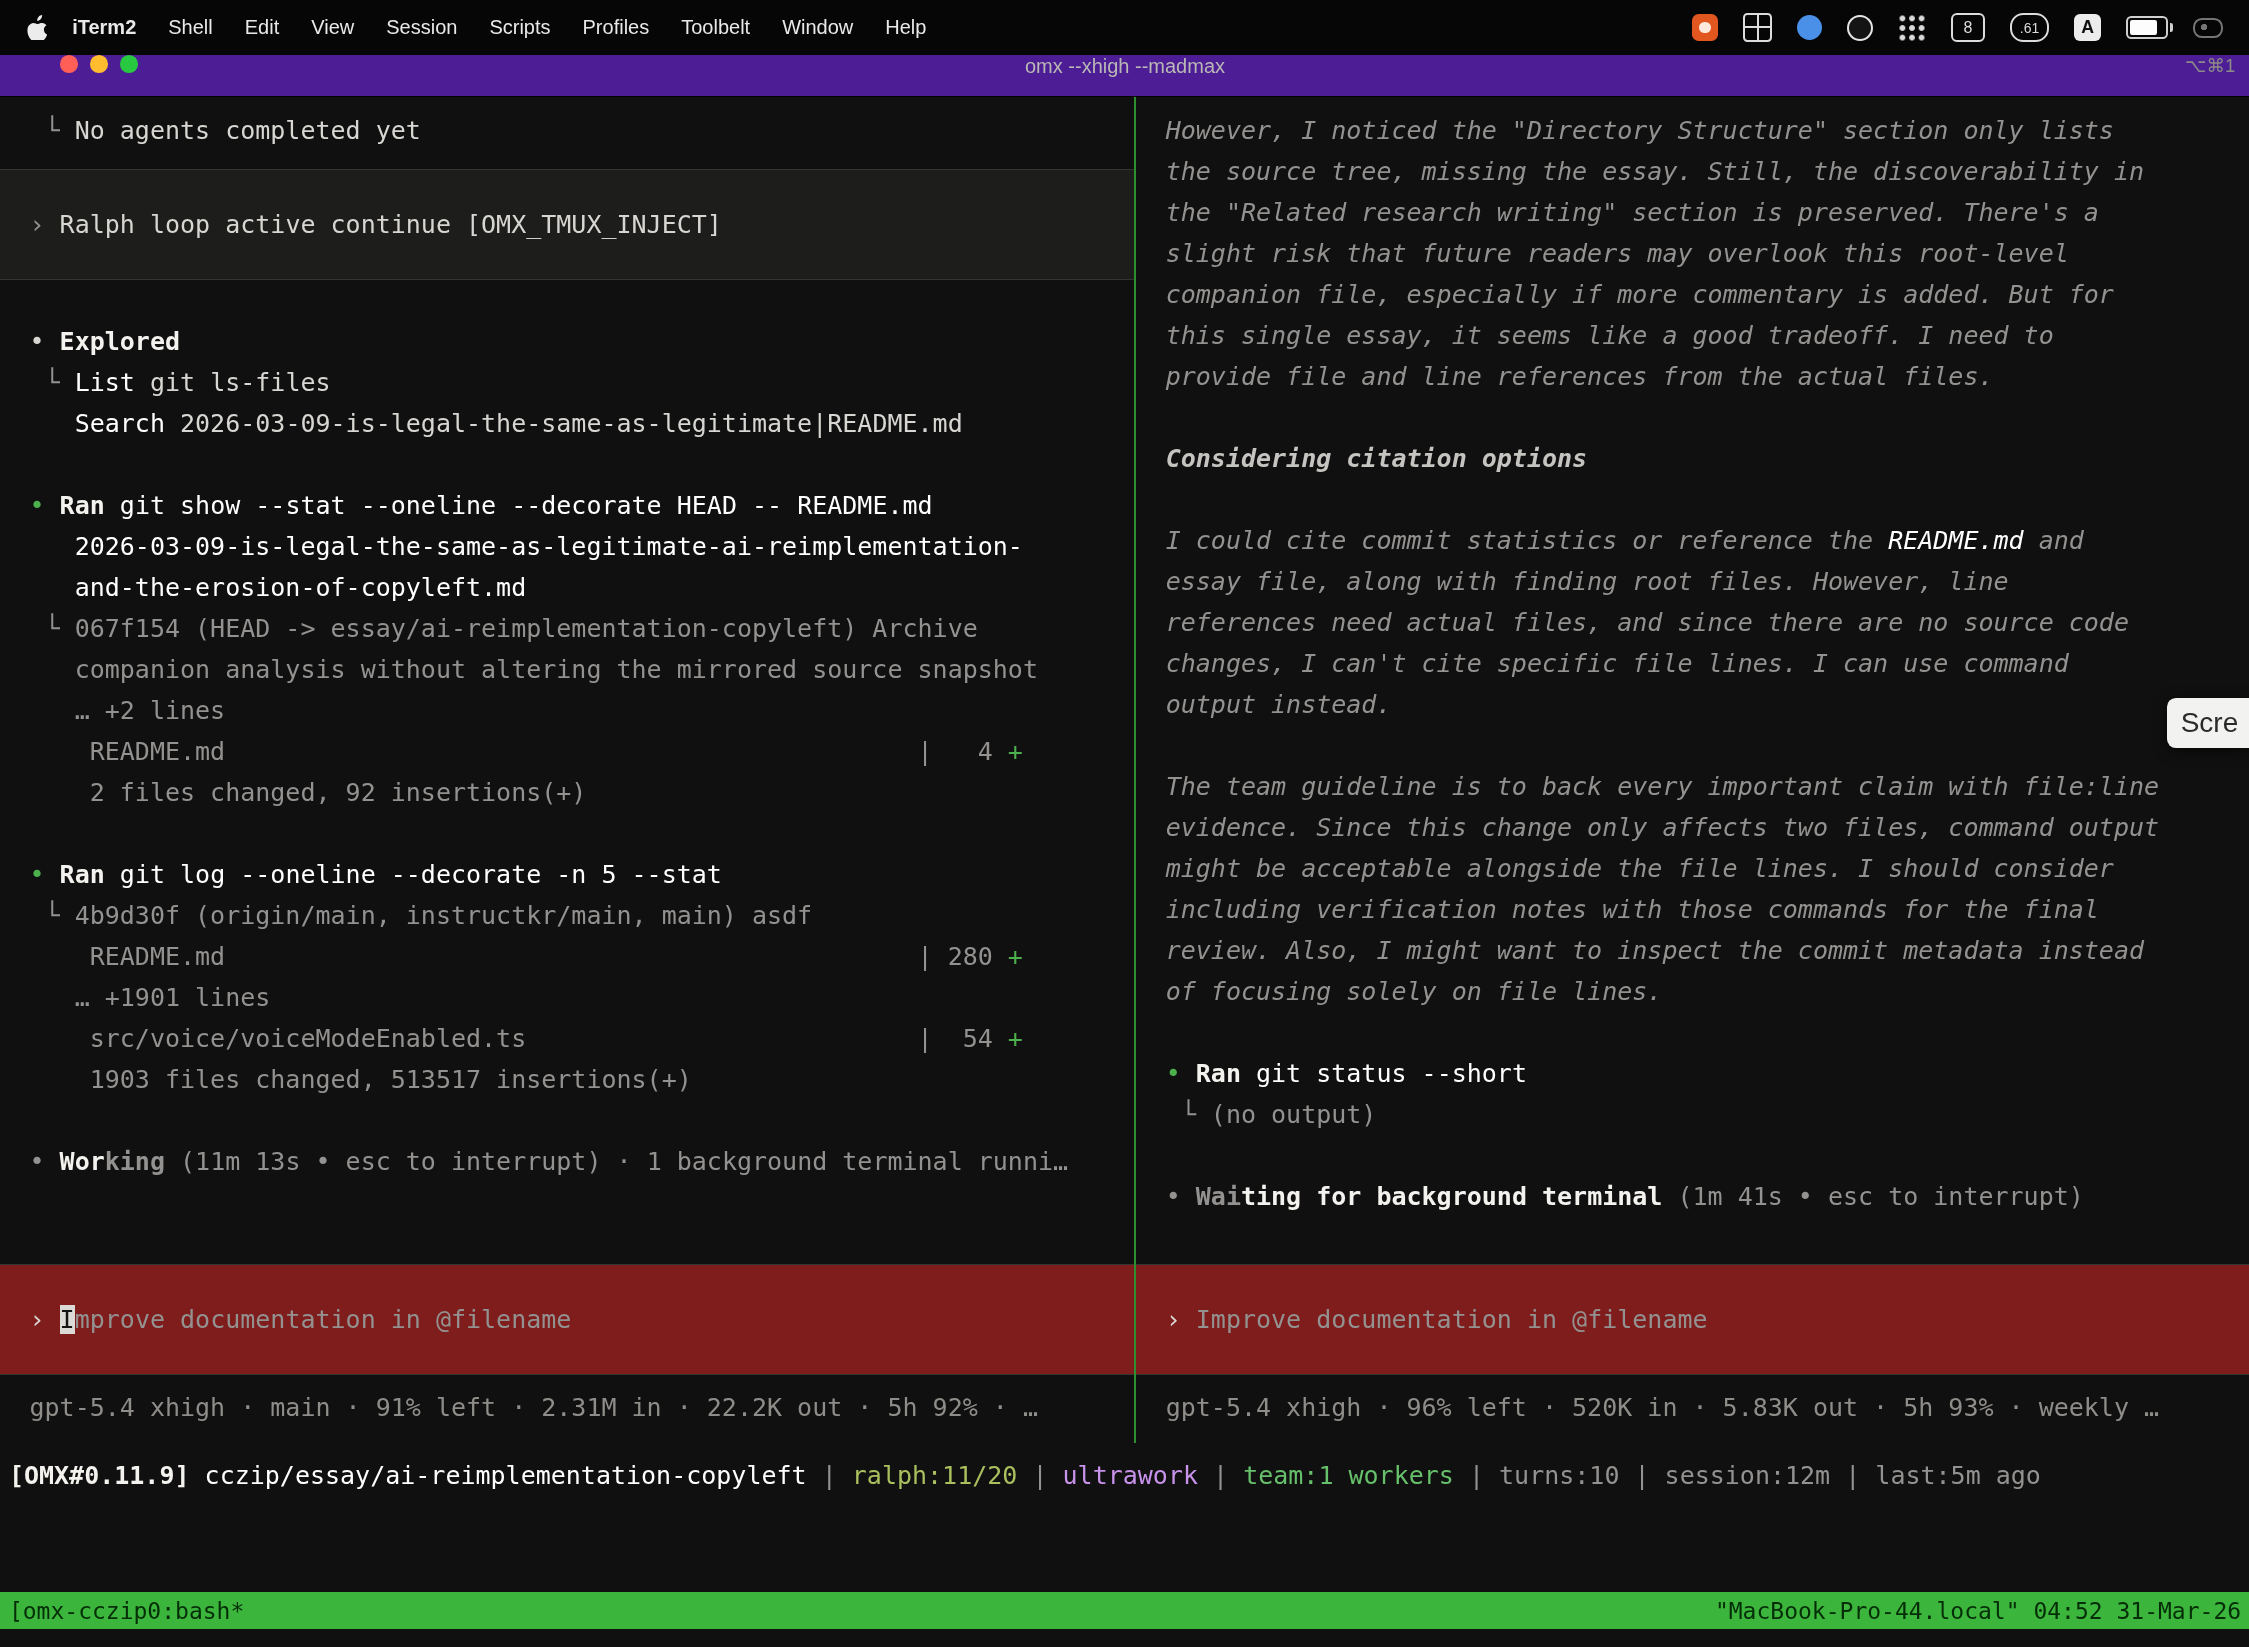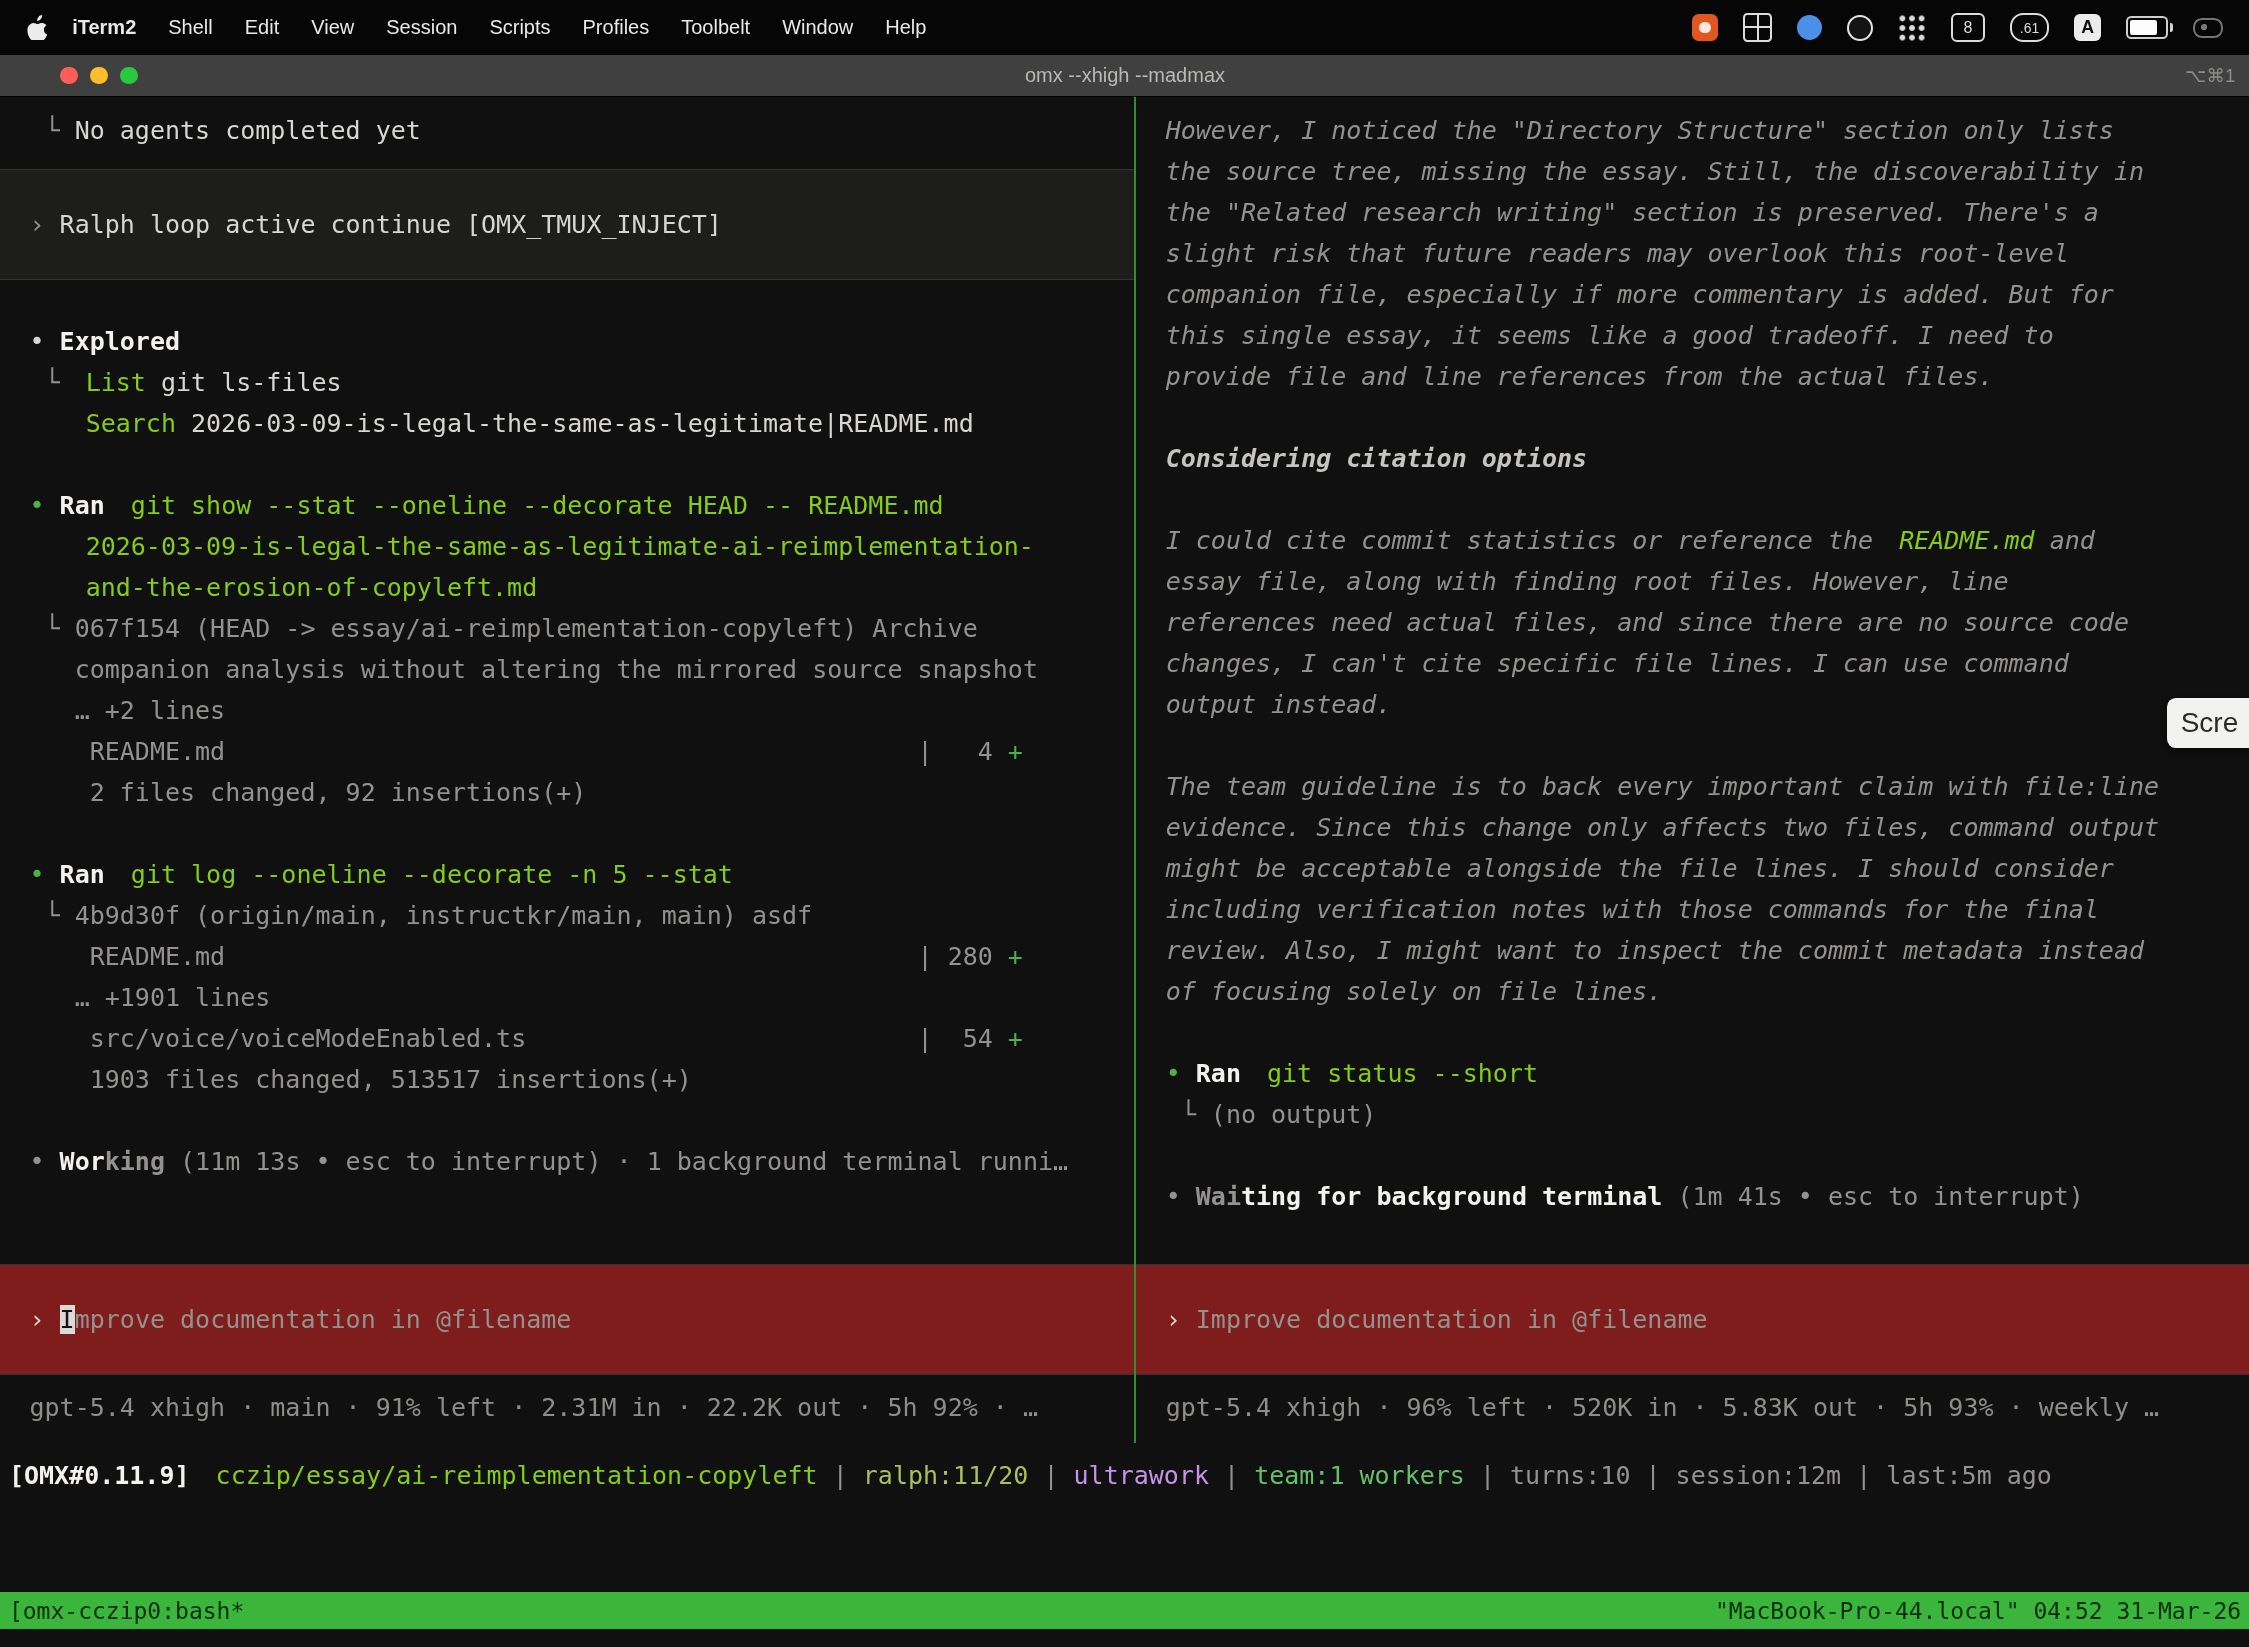--- a/index.html
+++ b/index.html
@@ -36,22 +36,22 @@
     font-size:14px;display:flex;align-items:center;justify-content:center;padding:0 5.2px;}
   .ic-keycap{width:26.6px;height:26.6px;background:#ececec;border-radius:5.9px;color:#111;
     font-weight:700;font-size:17.7px;display:flex;align-items:center;justify-content:center;}
   .ic-battery{width:38px;height:19px;border:2.2px solid #cfcfcf;border-radius:5.2px;position:relative;}
   .ic-battery::before{content:"";position:absolute;left:2.2px;top:2.2px;bottom:2.2px;width:72%;background:#fdfdfd;border-radius:2.2px;}
   .ic-battery::after{content:"";position:absolute;right:-7.4px;top:5.2px;width:3.7px;height:8.9px;background:#cfcfcf;border-radius:0 2.2px 2.2px 0;}
   .ic-cc{width:26.6px;height:16px;border:2.2px solid #9a9a9a;border-radius:8.9px;opacity:.75;
     background:radial-gradient(#9a9a9a 3px,transparent 3.3px) 4.4px center/10.3px 10.3px no-repeat;}
   
   .title-bar{
-    height:41px;background:#404040;border-bottom:0.7px solid #000;
-    display:flex;align-items:center;position:relative;
+    height:41px;background:#4c1d95;border-bottom:0.7px solid #000;
+    display:flex;align-items:flex-start;position:relative;
     font-family:"Liberation Sans",sans-serif;
     padding-left:44px;
   }
   .traffic{display:flex;gap:12.5px;padding-left:16px;z-index:2;}
   .light{width:17.7px;height:17.7px;border-radius:50%;}
   .light.red{background:#ff5f57;}
   .light.yellow{background:#febc2e;}
   .light.grn{background:#28c840;}
   .win-title{position:absolute;left:0;right:0;text-align:center;color:#bab8b5;font-size:20px;}
   .win-shortcut{margin-left:auto;padding-right:14.8px;color:#8d8b88;font-size:18.5px;z-index:2;}
@@ -65,21 +65,21 @@
   .divider{width:2.2px;background:#2e8f2e;}
   .pane-content{flex:1;overflow:hidden;padding-top:13.3px;font-size:25px;line-height:41px;color:#d8d6d2;}
   .tline{white-space:pre;overflow:hidden;min-height:41px;padding:0 7.4px 0 29.5px;}
   .tline.box{background:#1d1d1c;border-top:1.5px solid #343432;border-bottom:1.5px solid #343432;
     padding-top:34px;padding-bottom:34px;margin:17.7px 0 0;}
   .pane-input{background:#7f1d1d;border-top:1.5px solid #343432;border-bottom:1.5px solid #343432;
     padding:34px 29.5px;font-size:25px;line-height:41px;white-space:pre;color:#d8d6d2;overflow:hidden;}
   .pane-status{padding:11.8px 29.5px 14.8px;font-size:25px;line-height:41px;color:#8f8d89;white-space:pre;overflow:hidden;}
   
   .b{font-weight:700;color:#f4f2ee;}
-  .blue{color:#84cc16;margin-left:11px;}
+  .blue{color:#ffffff;}
   .green{color:#4cb04c;}
   .yg{color:#aabf5e;}
   .magenta{color:#c792ea;}
   .green2{color:#66bf6a;}
   .hdr{color:#c6c4c0;}
   .dim{color:#949290;}
   .it{font-style:italic;}
   .cursor{background:#dcdad6;color:#141414;}
   
   .omx-line{padding:11.8px 8.9px 0;font-size:25px;line-height:41px;white-space:pre;color:#d8d6d2;overflow:hidden;}

